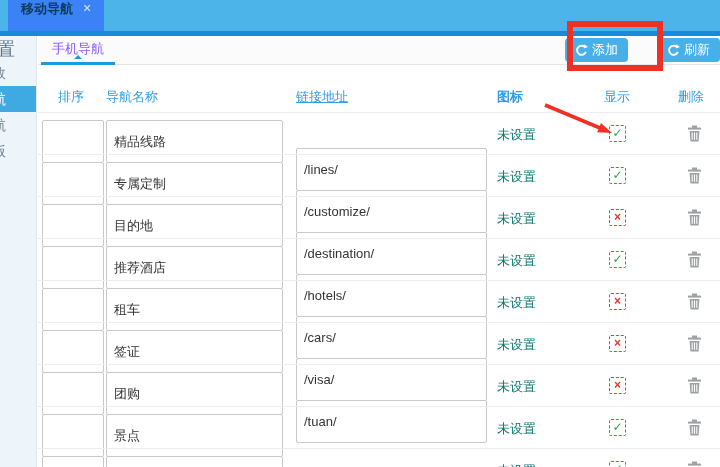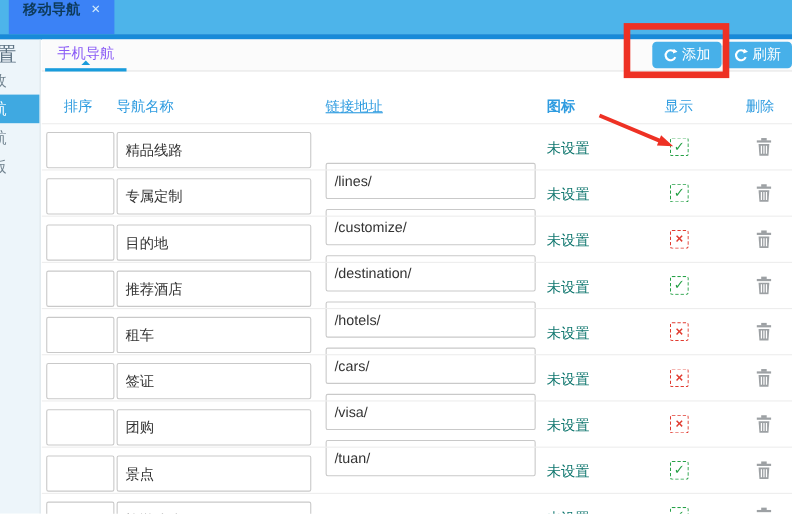--- a/index.html
+++ b/index.html
@@ -38,31 +38,31 @@
     padding:0 11px; font-size:13px; color:#8b5cf6;
     border-bottom:3px solid #199cdc; cursor:pointer; }
   .innertab:after { content:""; position:absolute; left:50%; bottom:3px;
     margin-left:-4px; border:4px solid transparent;
     border-bottom:4px solid #199cdc; border-top:none; }
   .btns { margin-left:auto; display:flex; align-items:center; }
   .btn { display:flex; align-items:center; gap:4px; height:24px;
     padding:0 10px; background:#47b0e9; border:none; border-radius:4px;
     color:#fff; font-size:13px; cursor:pointer;
     font-family:"Liberation Sans","DejaVu Sans",sans-serif; }
-  .btn + .btn { margin-left:1px; }
+  .btn + .btn { margin-left:29px; }
   .btn svg { display:block; }
 
   
   .theader { position:relative; height:47px; }
   .theader span { position:absolute; top:23px; font-size:13px; color:#2f9ce0; }
   .h-sort { left:20px; }  .h-name { left:68px; }  .h-url { left:258px;text-decoration:underline; }
   .h-icon { left:459px;font-weight:bold; } .h-show { left:566px; } .h-del { left:640px; }
 
   .trow { position:relative; height:42px; border-top:1px solid #ededed; }
-  .inp { position:absolute; top:7px; height:33px; border:1px solid #c9c9c9;
+  .inp { position:absolute; top:7px; height:43px; border:1px solid #c9c9c9;
     border-radius:2px; background:#fff; font-size:13px; color:#333;
     padding:0 7px; font-family:"Liberation Sans","DejaVu Sans",sans-serif; }
   .inp.sort { left:4px;  width:62px; }
   .inp.name { left:68px; width:177px; }
   .inp.url  { left:258px; width:191px;margin-top:28px; }
   .notset { position:absolute; left:459px; top:13px; font-size:13px; color:#0f766e; }
   .vis { position:absolute; left:571px; top:12px; width:17px; height:17px;
     border:1px dashed #26a147; border-radius:2px; color:#26a147;
     font-size:12px; line-height:15px; text-align:center; font-weight:bold;
     cursor:pointer; }

